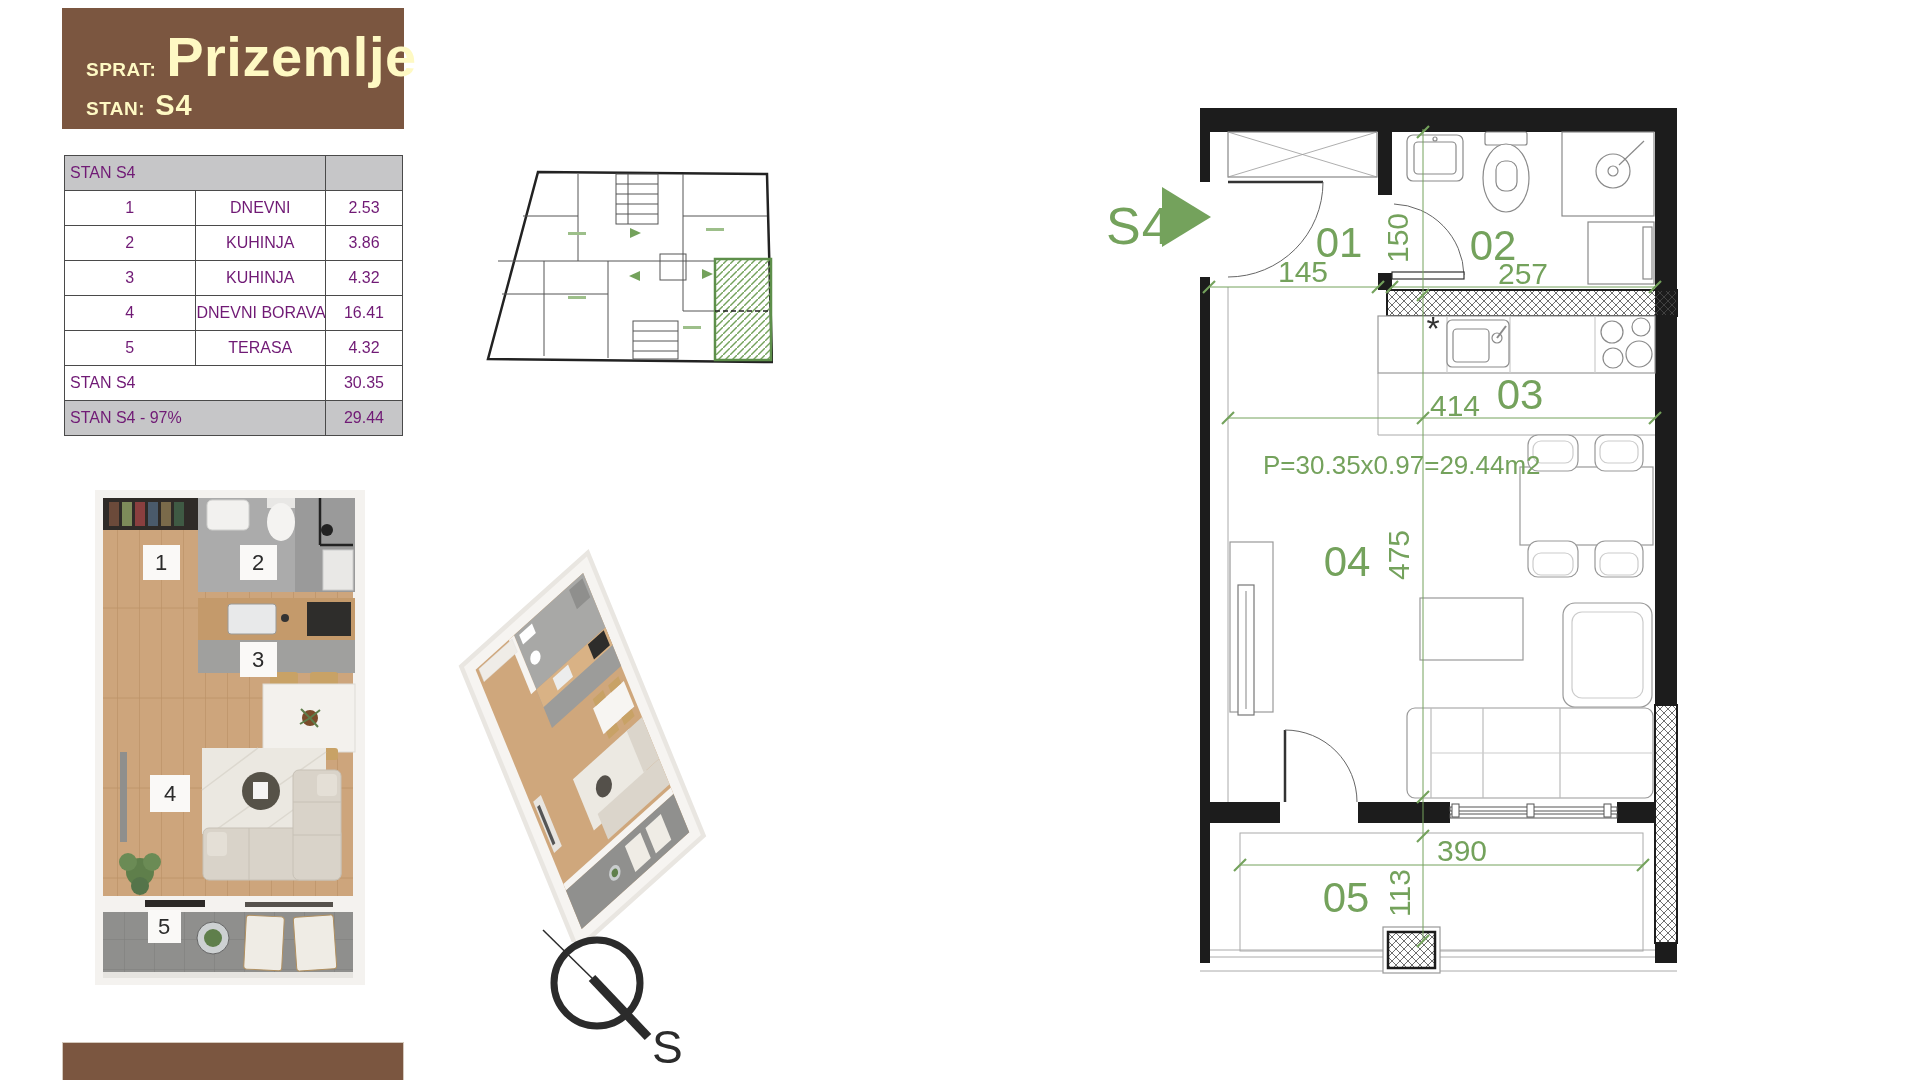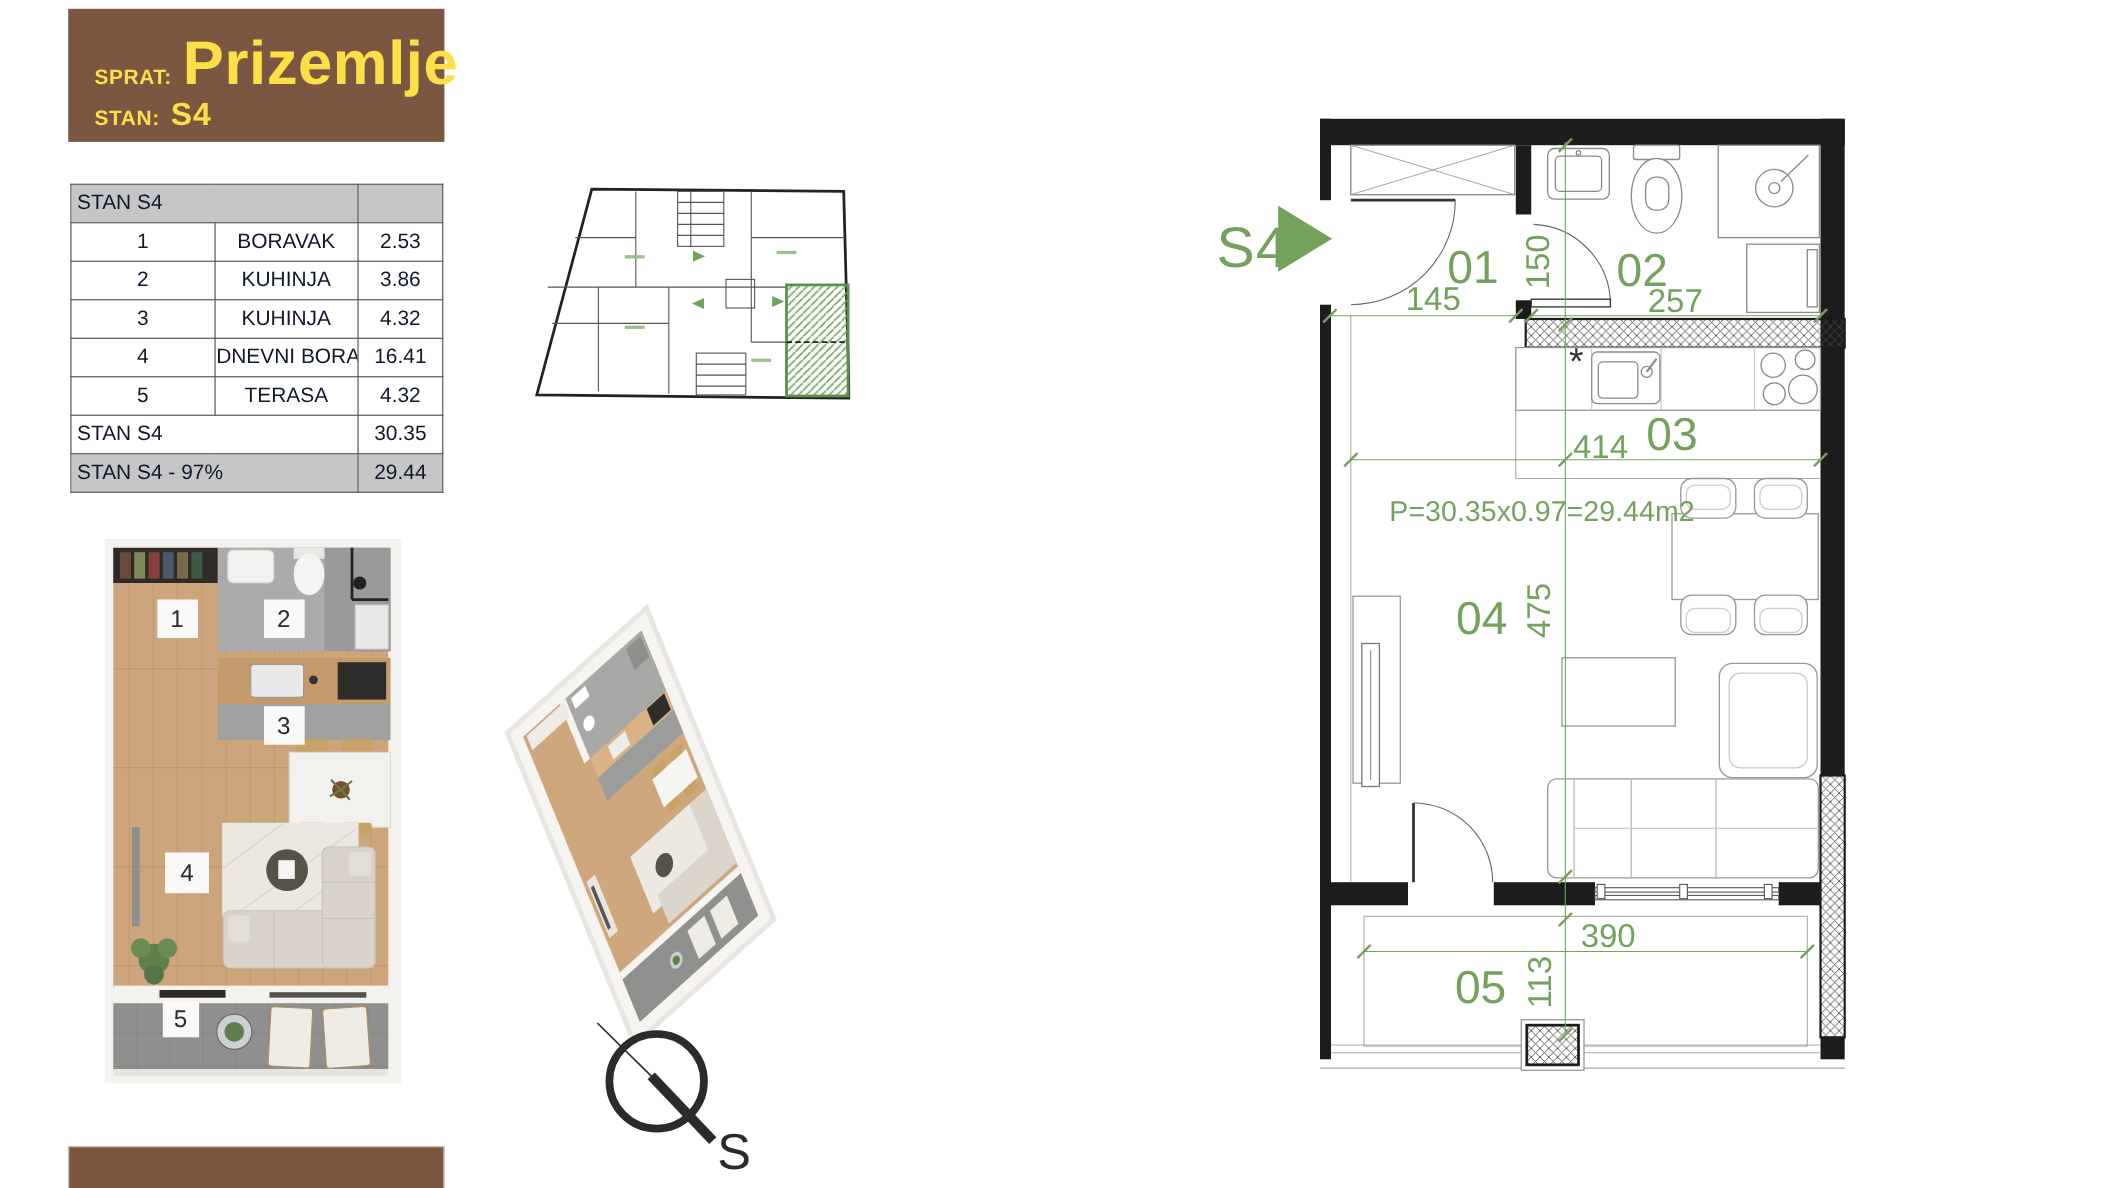--- a/index.html
+++ b/index.html
@@ -1,27 +1,27 @@
 <!DOCTYPE html>
 <html><head>
 <meta charset="utf-8">
 <style>
   html,body{margin:0;padding:0;background:#fff;font-family:"Liberation Sans",sans-serif;}
   #canvas{position:relative;width:1920px;height:1080px;background:#fff;overflow:hidden;}
   .abs{position:absolute;}
 
   
-  .hdr{left:62px;top:8px;width:342px;height:121px;background:#7b5640;color:#fde047;box-sizing:border-box;padding:16px 0 0 24px;}
+  .hdr{left:62px;top:8px;width:342px;height:121px;background:#7b5640;color:#fef9c3;box-sizing:border-box;padding:16px 0 0 24px;}
   .hdr .row{display:flex;align-items:baseline;gap:10px;}
   .hdr .lbl{font-size:19px;font-weight:bold;letter-spacing:.5px;}
   .hdr .big{font-size:56px;font-weight:bold;letter-spacing:.5px;}
   .hdr .mid{font-size:29px;font-weight:bold;letter-spacing:1px;}
 
   
-  .tbl{left:64px;top:155px;border-collapse:collapse;table-layout:fixed;width:339px;font-size:19px;color:#0f172a;margin-top:12px;}
+  .tbl{left:64px;top:155px;border-collapse:collapse;table-layout:fixed;width:339px;font-size:16px;color:#701a75;}
   .tbl td{border:1px solid #4a4a4a;height:32px;text-align:center;overflow:hidden;white-space:nowrap;}
   .tbl td.l{text-align:left;padding-left:5px;}
   .tbl .gray{background:#c6c6c8;}
   .c-num{width:58px;} .c-name{width:205px;} .c-val{width:74px;}
 
   
   .bbar{left:62px;top:1042px;width:342px;height:38px;background:#7b5640;border:1px solid #d4c9bd;border-bottom:none;box-sizing:border-box;}
 
   svg text{font-family:"Liberation Sans",sans-serif;}
   .dimtxt{fill:#74a25c;}
@@ -48,21 +48,21 @@
   </div>
 
   <table class="abs tbl">
     <tbody>
         <tr>
       <td class="gray l" colspan="2">STAN S4</td>
       <td class="gray c-val"></td>
     </tr>
     <tr>
       <td class="c-num">1</td>
-      <td class="c-name">BORAVAK</td>
+      <td class="c-name">DNEVNI</td>
       <td class="c-val">2.53</td>
     </tr>
     <tr>
       <td>2</td>
       <td>KUHINJA</td>
       <td>3.86</td>
     </tr>
     <tr>
       <td>3</td>
       <td>KUHINJA</td>

